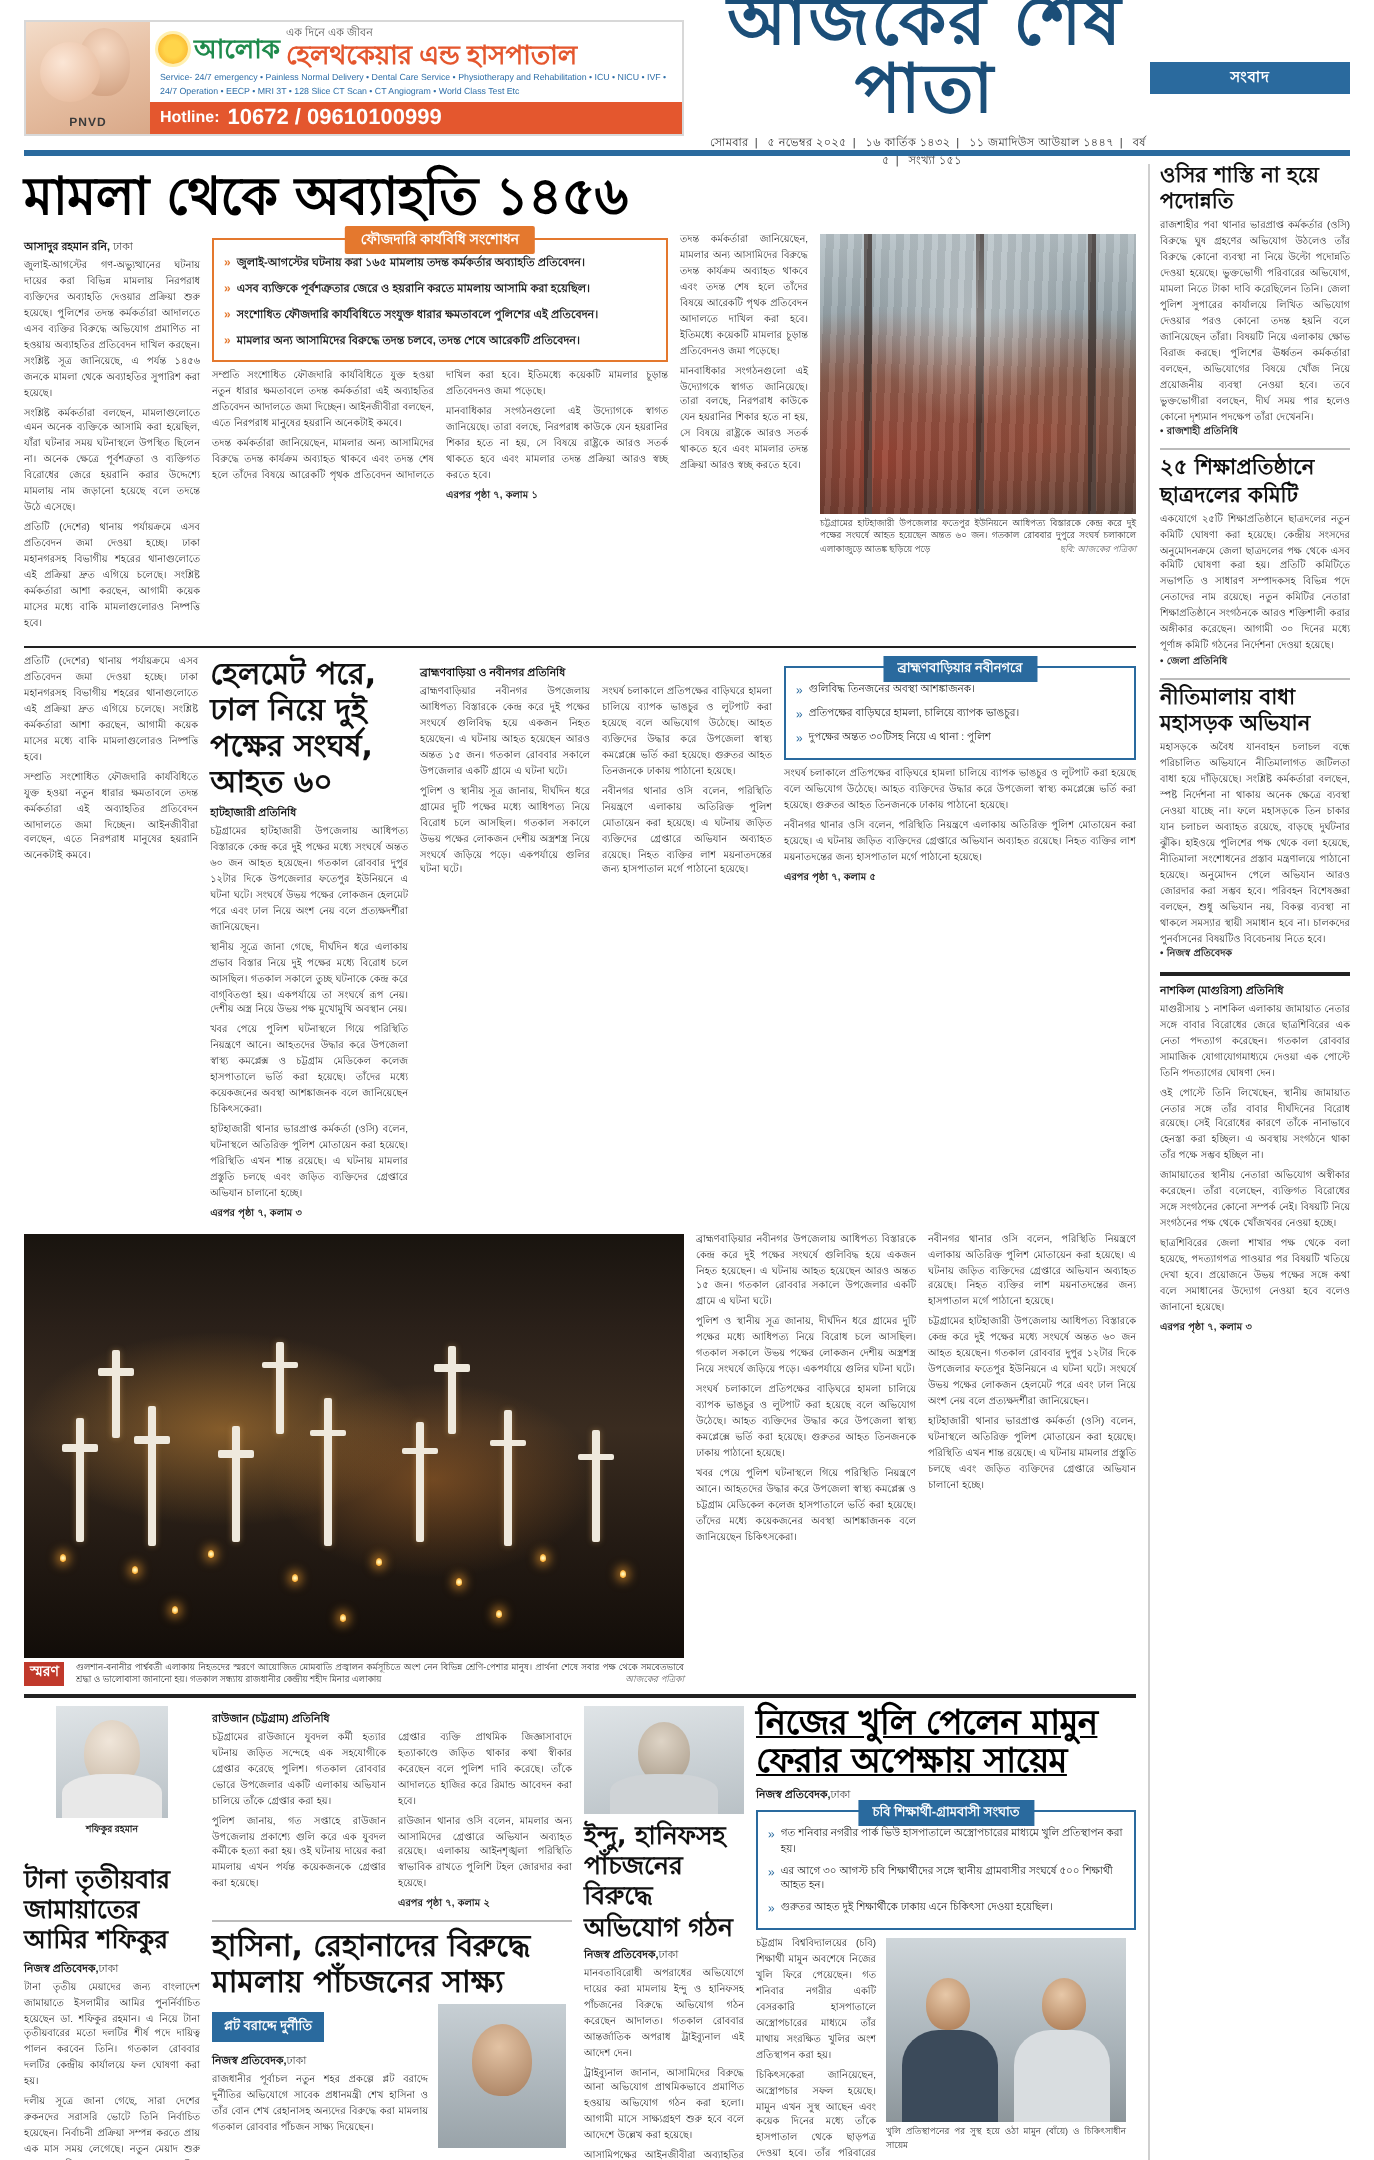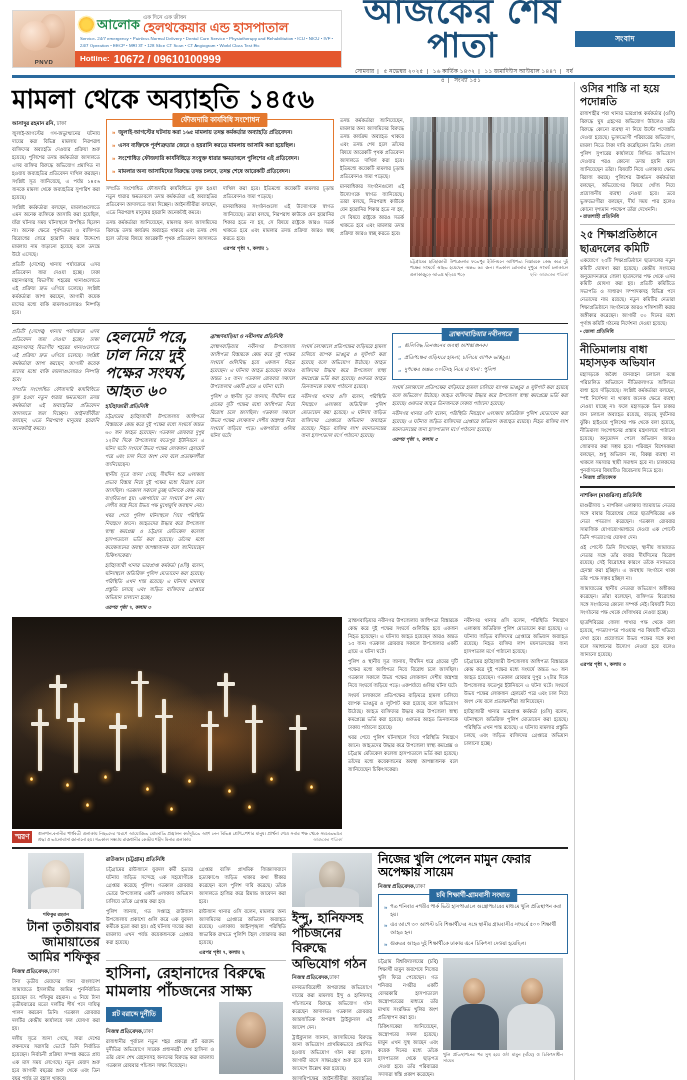--- a/index.html
+++ b/index.html
@@ -299,21 +299,21 @@
           </div>
           <div class="cap">
             <span>চট্টগ্রামের হাটহাজারী উপজেলার ফতেপুর ইউনিয়নে আধিপত্য বিস্তারকে কেন্দ্র করে দুই পক্ষের সংঘর্ষে আহত হয়েছেন অন্তত ৬০ জন। গতকাল রোববার দুপুরে সংঘর্ষ চলাকালে এলাকাজুড়ে আতঙ্ক ছড়িয়ে পড়ে</span>
             <span class="credit">ছবি: আজকের পত্রিকা</span>
           </div>
         </div>
       </div>
 
       <div class="hr-dark"></div>
 
-      <div style="display:flex; gap:6px;font-style:italic;">
+      <div style="display:flex; gap:6px;">
 
         <div style="width:88px;">
           <div class="body-txt">
             <p>প্রতিটি (দেশের) থানায় পর্যায়ক্রমে এসব প্রতিবেদন জমা দেওয়া হচ্ছে। ঢাকা মহানগরসহ বিভাগীয় শহরের থানাগুলোতে এই প্রক্রিয়া দ্রুত এগিয়ে চলেছে। সংশ্লিষ্ট কর্মকর্তারা আশা করছেন, আগামী কয়েক মাসের মধ্যে বাকি মামলাগুলোরও নিষ্পত্তি হবে।</p>
             <p>সম্প্রতি সংশোধিত ফৌজদারি কার্যবিধিতে যুক্ত হওয়া নতুন ধারার ক্ষমতাবলে তদন্ত কর্মকর্তারা এই অব্যাহতির প্রতিবেদন আদালতে জমা দিচ্ছেন। আইনজীবীরা বলছেন, এতে নিরপরাধ মানুষের হয়রানি অনেকটাই কমবে।</p>
           </div>
         </div>
 
         <div style="width:100px;">
           <div class="h-big">হেলমেট পরে, ঢাল নিয়ে দুই পক্ষের সংঘর্ষ, আহত ৬০</div>
@@ -419,21 +419,21 @@
       <div class="hr-dark"></div>
 
       <div style="display:flex; gap:6px;">
 
         <div style="width:88px;">
           <div class="portrait" style="height:56px; width:56px; margin:0 auto;">
             <div class="head" style="top:7px; width:28px; height:33px; background:radial-gradient(circle at 45% 32%,#f0e6da,#c9b9a6);"></div>
             <div class="body" style="width:50px; height:22px; background:#e8e8e8;"></div>
           </div>
           <div class="pcap">শফিকুর রহমান</div>
-          <div class="h-med" style="margin-top:0;text-align:right;">টানা তৃতীয়বার জামায়াতের আমির শফিকুর</div>
+          <div class="h-med" style="margin-top:13px;">টানা তৃতীয়বার জামায়াতের আমির শফিকুর</div>
           <div class="byline">
             <span>নিজস্ব প্রতিবেদক,</span><span class="loc">ঢাকা</span>
           </div>
           <div class="body-txt">
             <p>টানা তৃতীয় মেয়াদের জন্য বাংলাদেশ জামায়াতে ইসলামীর আমির পুনর্নির্বাচিত হয়েছেন ডা. শফিকুর রহমান। এ নিয়ে টানা তৃতীয়বারের মতো দলটির শীর্ষ পদে দায়িত্ব পালন করবেন তিনি। গতকাল রোববার দলটির কেন্দ্রীয় কার্যালয়ে ফল ঘোষণা করা হয়।</p>
             <p>দলীয় সূত্রে জানা গেছে, সারা দেশের রুকনদের সরাসরি ভোটে তিনি নির্বাচিত হয়েছেন। নির্বাচনী প্রক্রিয়া সম্পন্ন করতে প্রায় এক মাস সময় লেগেছে। নতুন মেয়াদ শুরু হবে আগামী বছরের শুরু থেকে এবং তিন বছর পর্যন্ত তা বহাল থাকবে।</p>
 
           </div>
         </div>
 
@@ -482,21 +482,21 @@
           </div>
           <div class="body-txt">
             <p>মানবতাবিরোধী অপরাধের অভিযোগে দায়ের করা মামলায় ইন্দু ও হানিফসহ পাঁচজনের বিরুদ্ধে অভিযোগ গঠন করেছেন আদালত। গতকাল রোববার আন্তর্জাতিক অপরাধ ট্রাইব্যুনাল এই আদেশ দেন।</p>
             <p>ট্রাইব্যুনাল জানান, আসামিদের বিরুদ্ধে আনা অভিযোগ প্রাথমিকভাবে প্রমাণিত হওয়ায় অভিযোগ গঠন করা হলো। আগামী মাসে সাক্ষ্যগ্রহণ শুরু হবে বলে আদেশে উল্লেখ করা হয়েছে।</p>
             <p>আসামিপক্ষের আইনজীবীরা অব্যাহতির আবেদন করেছিলেন। শুনানি শেষে ট্রাইব্যুনাল সেই আবেদন নাকচ করে দেন এবং অভিযোগ গঠনের আদেশ দেন।</p>
 
           </div>
         </div>
 
         <div style="width:190px;">
-          <div class="h-mega" style="font-size:12px;">নিজের খুলি পেলেন মামুন ফেরার অপেক্ষায় সায়েম</div>
+          <div class="h-mega" style="font-size:17px;text-decoration:underline;">নিজের খুলি পেলেন মামুন ফেরার অপেক্ষায় সায়েম</div>
           <div class="byline">
             <span>নিজস্ব প্রতিবেদক,</span><span class="loc">ঢাকা</span>
           </div>
           <div class="box-blue">
             <div class="box-blue-head">চবি শিক্ষার্থী-গ্রামবাসী সংঘাত</div>
             <div class="bullet-b">
                 <span class="bl">»</span>
                 <span>গত শনিবার নগরীর পার্ক ভিউ হাসপাতালে অস্ত্রোপচারের মাধ্যমে খুলি প্রতিস্থাপন করা হয়।</span>
               </div>
             <div class="bullet-b">

